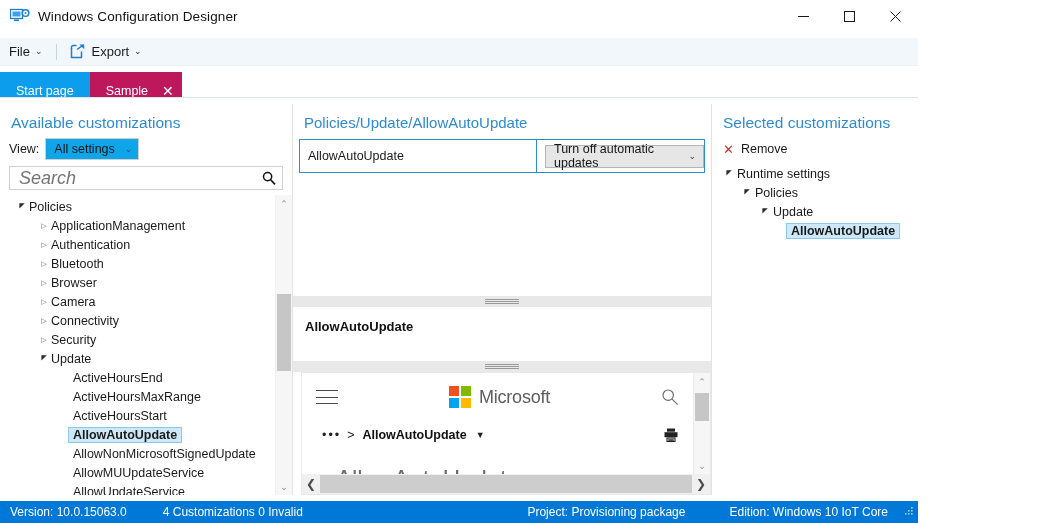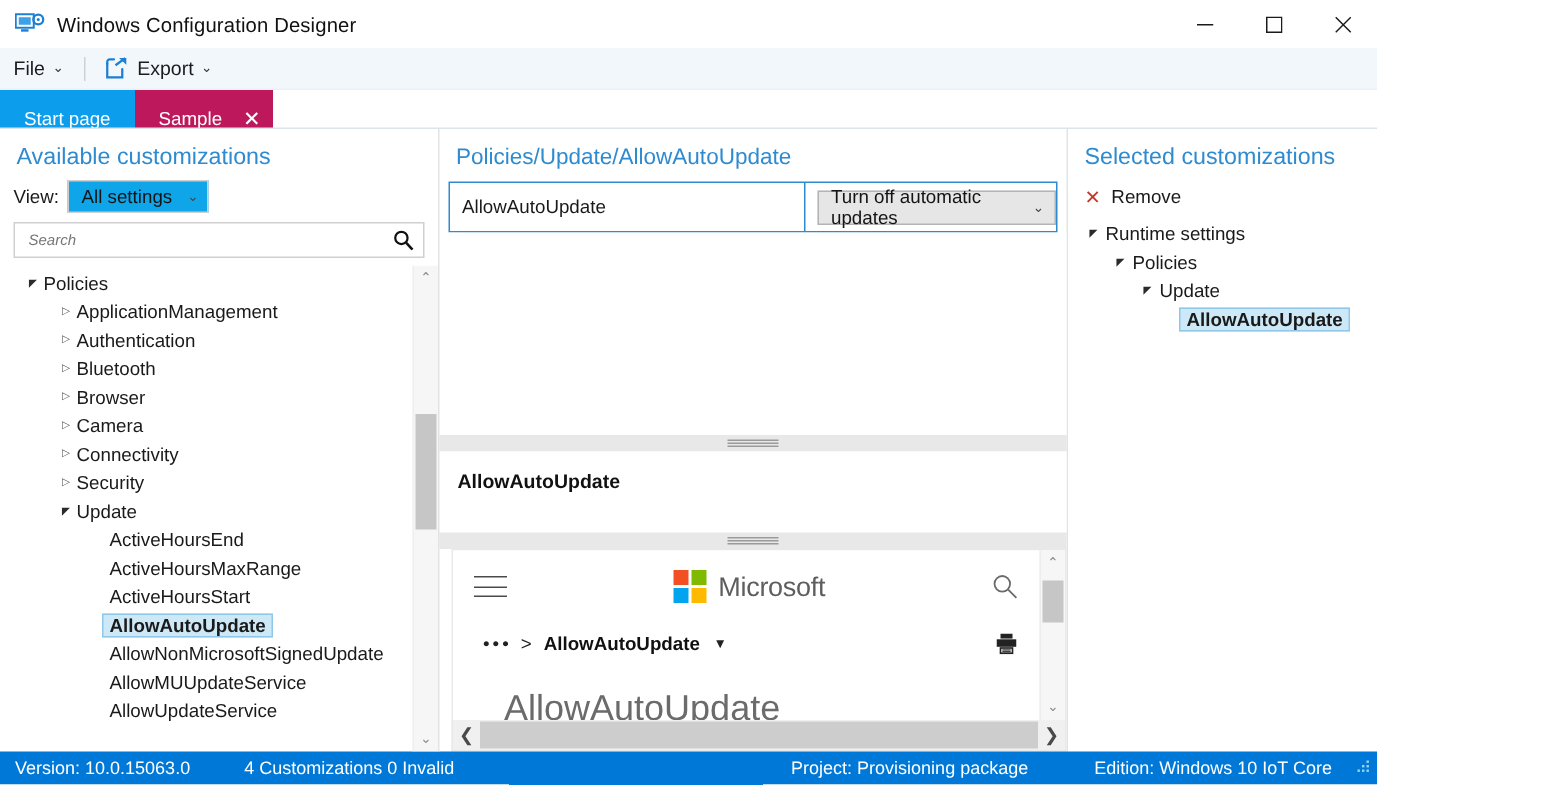--- a/index.html
+++ b/index.html
@@ -3,21 +3,21 @@
 <meta charset="utf-8">
 <style>
   html,body{margin:0;padding:0;}
   body{
     width:1042px;height:523px;overflow:hidden;
     background:#ffffff;
     font-family:"Liberation Sans","DejaVu Sans",sans-serif;
     font-size:13px;color:#1a1a1a;
     -webkit-font-smoothing:antialiased;
   }
-  .app{position:relative;width:918px;height:523px;display:flex;flex-direction:column;}
+  .app{position:relative;width:918px;height:523px;display:flex;flex-direction:column;gap:6px;}
 
   
   .titlebar{height:32px;background:#ffffff;display:flex;align-items:center;flex:none;}
   .tb-icon{width:20px;height:16px;margin-left:10px;margin-right:8px;position:relative;flex:none;}
   .tb-title{font-size:13.5px;color:#111;letter-spacing:.1px;}
   .tb-spacer{flex:1;}
   .wbtn{width:46px;height:32px;display:flex;align-items:center;justify-content:center;flex:none;}
   .wbtn svg{display:block;}
 
   
@@ -40,21 +40,21 @@
   .main{flex:1;display:flex;min-height:0;background:#ffffff;}
 
   
   .leftpane{width:292px;flex:none;display:flex;flex-direction:column;border-right:1px solid #e3e3e3;position:relative;}
   .pane-title{color:#2e8bd0;font-size:15.5px;padding:10px 0 6px 11px;}
   .viewrow{display:flex;align-items:center;padding:0 0 6px 9px;}
   .viewrow .lbl{font-size:12.5px;color:#1a1a1a;margin-right:6px;}
   .combo{background:#0ea5e9;border:1px solid #cfcfcf;height:20px;display:flex;align-items:center;padding:0 6px 0 8px;font-size:12.5px;color:#141414;}
   .combo .cchev{margin-left:10px;font-size:9px;color:#444;line-height:1;}
   .searchbox{margin:0 9px 3px 9px;height:22px;border:1px solid #cfcfcf;background:#fff;display:flex;align-items:center;padding:0 6px 0 7px;}
-  .searchbox input{border:0;outline:0;flex:1;font-family:inherit;font-size:10px;font-style:italic;color:#888;background:transparent;}
+  .searchbox input{border:0;outline:0;flex:1;font-family:inherit;font-size:18px;font-style:italic;color:#888;background:transparent;}
   .searchbox .mag{width:14px;height:14px;flex:none;}
 
   .tree{flex:1;overflow:hidden;position:relative;margin:2px 0 0 0;}
   .tnode{display:flex;align-items:center;height:19px;font-size:12.5px;color:#1a1a1a;white-space:nowrap;}
   .tarrow{width:12px;flex:none;display:flex;align-items:center;justify-content:center;color:#595959;font-size:8px;line-height:1;}
   .tarrow.open{color:#2b2b2b;}
   .tnode.sel .tlabel{background:#cde8f7;border:1px solid #8fc7e8;font-weight:bold;padding:0 4px;margin-left:-4px;}
   .tlabel{padding:0 1px;}
 
   

